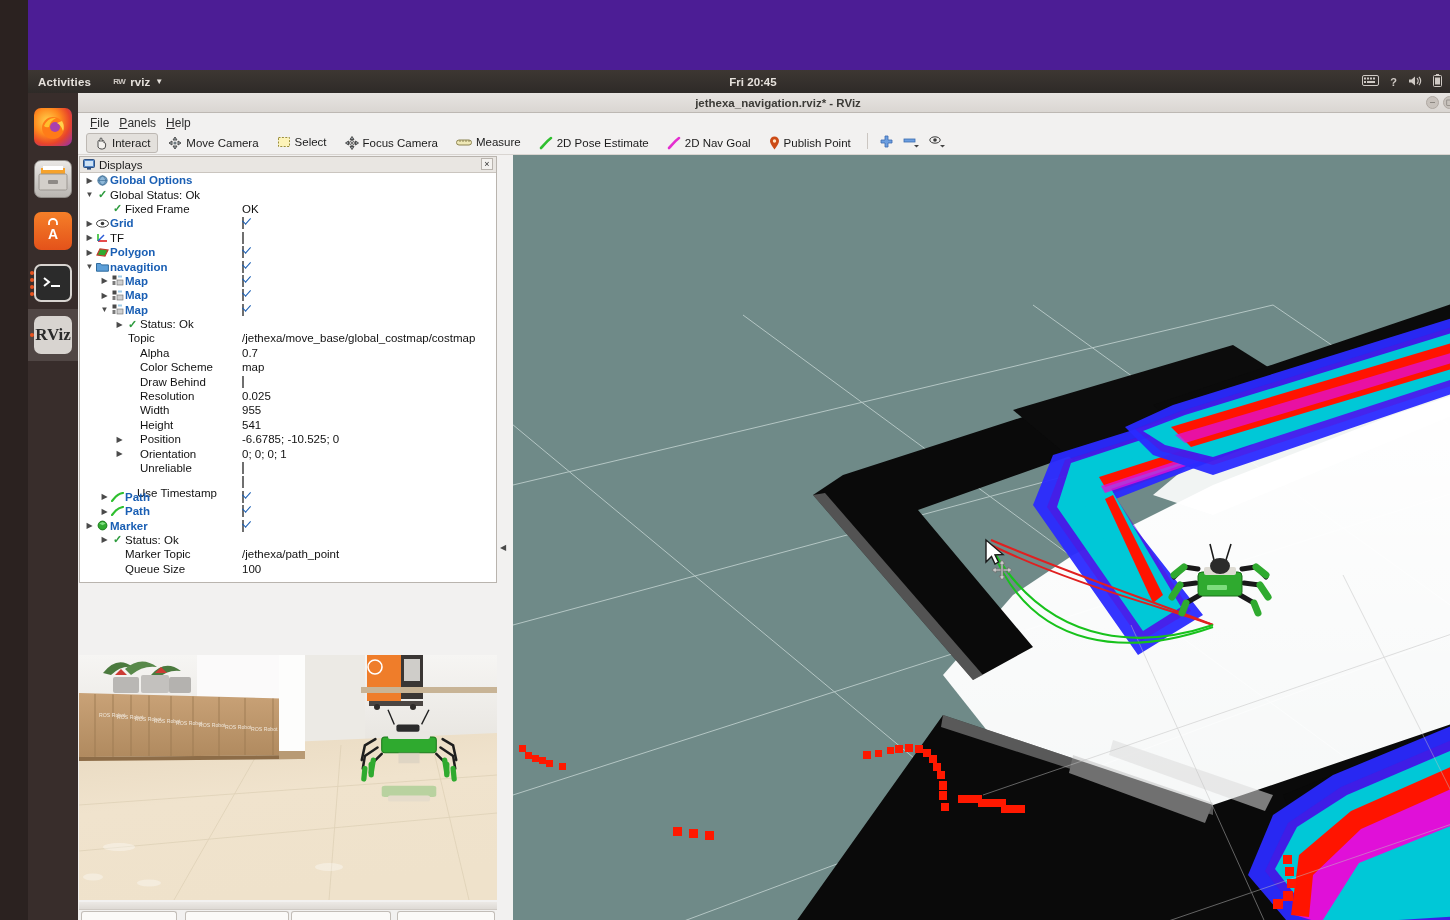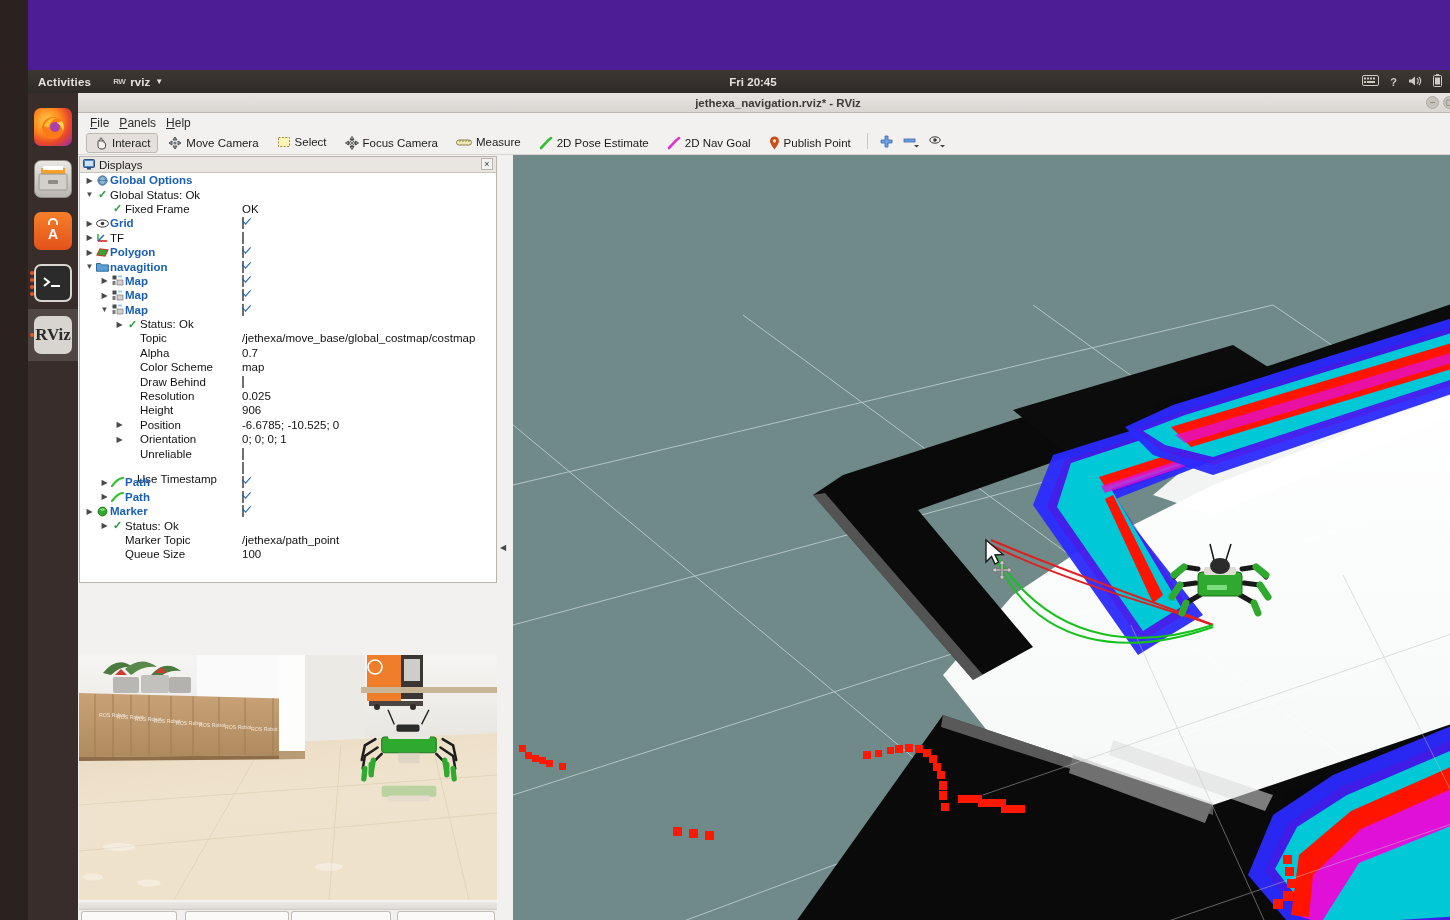--- a/index.html
+++ b/index.html
@@ -462,66 +462,74 @@
                 <div class="namecell" style="padding-left: 34px;">
                   <span class="arrow r"></span>
                   <span class="ico">
                     <span class="chk">✓</span>
                   </span>
                   <span class="lbl">Status: Ok</span>
                 </div>
                 <div class="valcell"></div>
               </div>
               <div class="row">
+                <div class="namecell" style="padding-left: 22px;">
+                  <span class="arrow "></span>
+                  <span class="ico"></span>
+                  <span class="lbl">Topic</span>
+                </div>
+                <div class="valcell"><span>/jethexa/move_base/global_costmap/costmap</span></div>
+              </div>
+              <div class="row">
                 <div class="namecell" style="padding-left: 34px;">
                   <span class="arrow "></span>
                   <span class="ico"></span>
-                  <span class="lbl">Topic</span>
-                </div>
-                <div class="valcell"><span>/jethexa/move_base/global_costmap/costmap</span></div>
+                  <span class="lbl">Alpha</span>
+                </div>
+                <div class="valcell"><span>0.7</span></div>
               </div>
               <div class="row">
                 <div class="namecell" style="padding-left: 34px;">
                   <span class="arrow "></span>
                   <span class="ico"></span>
-                  <span class="lbl">Alpha</span>
-                </div>
-                <div class="valcell"><span>0.7</span></div>
+                  <span class="lbl">Color Scheme</span>
+                </div>
+                <div class="valcell"><span>map</span></div>
               </div>
               <div class="row">
                 <div class="namecell" style="padding-left: 34px;">
                   <span class="arrow "></span>
                   <span class="ico"></span>
-                  <span class="lbl">Color Scheme</span>
-                </div>
-                <div class="valcell"><span>map</span></div>
+                  <span class="lbl">Draw Behind</span>
+                </div>
+                <div class="valcell"><span class="cb"></span></div>
               </div>
               <div class="row">
                 <div class="namecell" style="padding-left: 34px;">
                   <span class="arrow "></span>
                   <span class="ico"></span>
-                  <span class="lbl">Draw Behind</span>
-                </div>
-                <div class="valcell"><span class="cb"></span></div>
+                  <span class="lbl">Resolution</span>
+                </div>
+                <div class="valcell"><span>0.025</span></div>
               </div>
               <div class="row">
                 <div class="namecell" style="padding-left: 34px;">
                   <span class="arrow "></span>
                   <span class="ico"></span>
-                  <span class="lbl">Resolution</span>
-                </div>
-                <div class="valcell"><span>0.025</span></div>
+                  <span class="lbl">Width</span>
+                </div>
+                <div class="valcell"><span>955</span></div>
               </div>
               <div class="row">
                 <div class="namecell" style="padding-left: 34px;">
                   <span class="arrow "></span>
                   <span class="ico"></span>
                   <span class="lbl">Height</span>
                 </div>
-                <div class="valcell"><span>906</span></div>
+                <div class="valcell"><span>541</span></div>
               </div>
               <div class="row">
                 <div class="namecell" style="padding-left: 34px;">
                   <span class="arrow r"></span>
                   <span class="ico"></span>
                   <span class="lbl">Position</span>
                 </div>
                 <div class="valcell"><span>-6.6785; -10.525; 0</span></div>
               </div>
               <div class="row">

